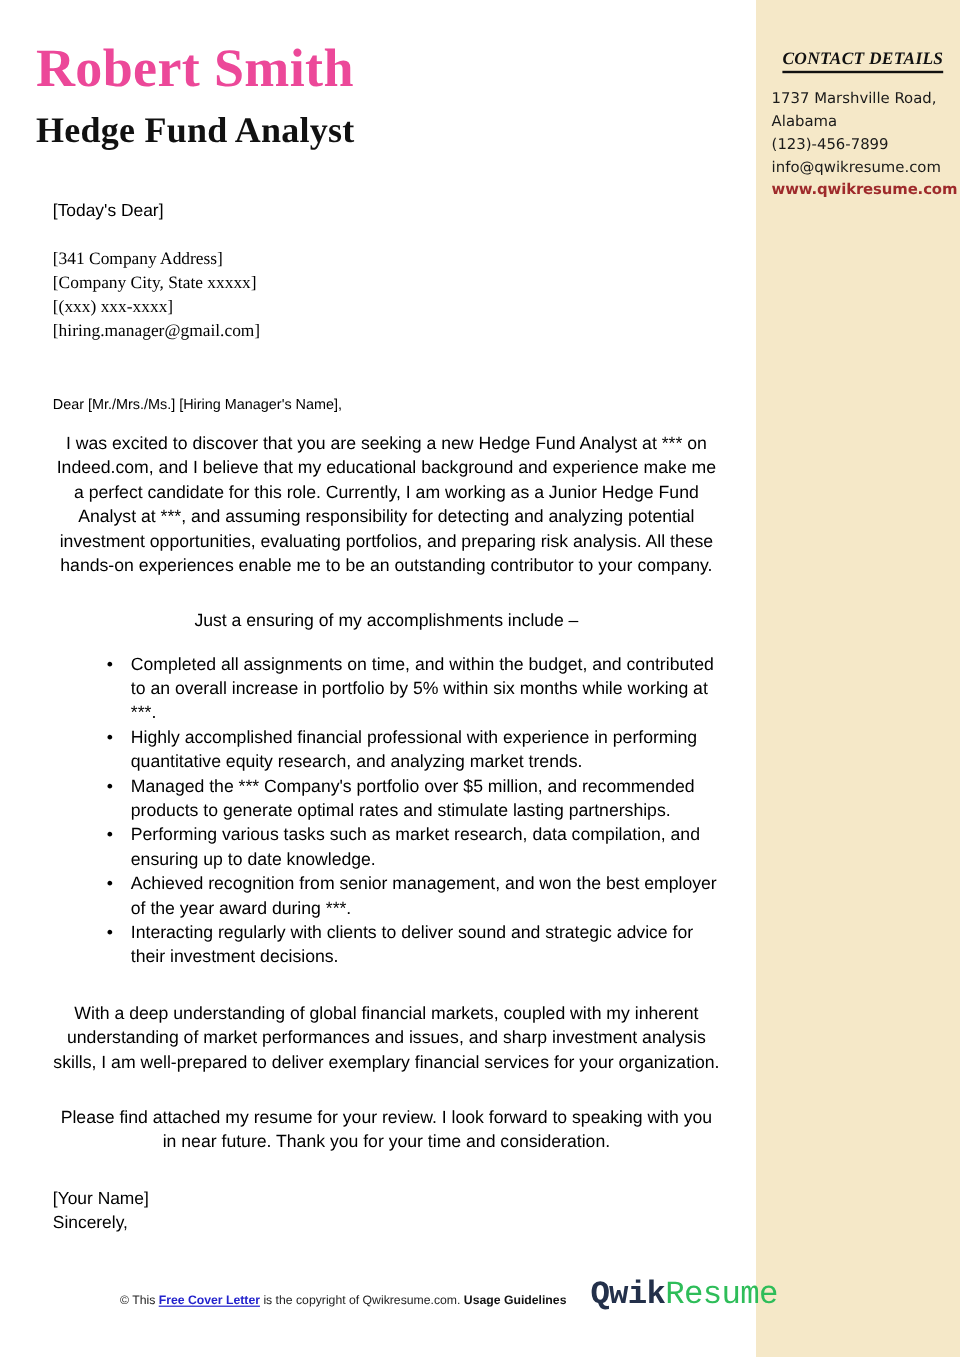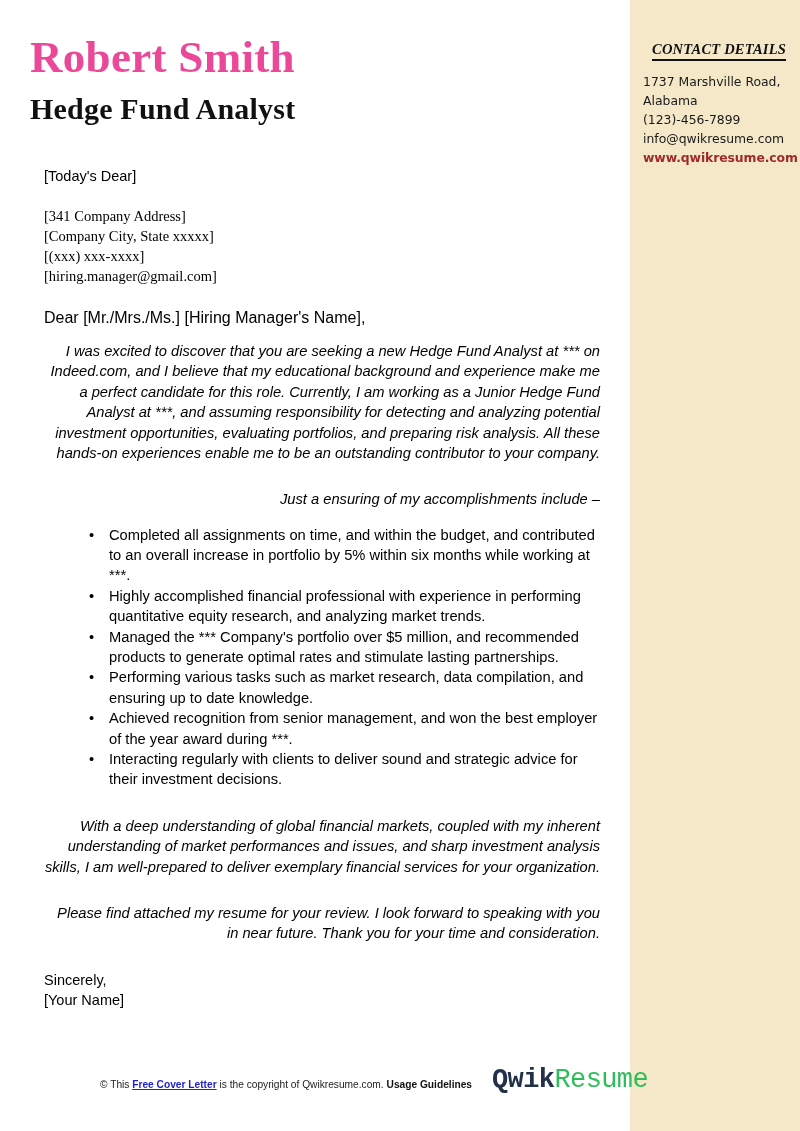--- a/index.html
+++ b/index.html
@@ -108,32 +108,31 @@
   #addr-block {
     margin-top: 20px;
   }
   .addr-line {
     font-size: 14.5px;
     line-height: 20px;
     font-family: Liberation Serif, serif;
   }
 
   #salutation {
-    font-size: 16px;
-    line-height: 20px;
-    margin-top: 22px;
+    font-size: 12px;
+    line-height: 20px;
+    margin-top: 41px;
   }
 
   .para {
     font-size: 14.7px;
     line-height: 20.4px;
     margin-top: 13px;
     max-width: 556px;
-    text-align: right;
-    font-style: italic;
+    text-align: center;
   }
   .para.gap-lg { margin-top: 26px; }
 
   #bullets {
     list-style: none;
     margin: 11px 0 0 0;
     padding: 0;
     max-width: 560px;
   }
   #bullets li {
@@ -256,22 +255,22 @@
           <span class="bullet-dot">•</span>
           <span>Interacting regularly with clients to deliver sound and strategic advice for their investment decisions.</span>
         </li>
       </ul>
 
       <p class="para gap-lg">With a deep understanding of global financial markets, coupled with my inherent understanding of market performances and issues, and sharp investment analysis skills, I am well-prepared to deliver exemplary financial services for your organization.</p>
 
       <p class="para gap-lg">Please find attached my resume for your review. I look forward to speaking with you in near future. Thank you for your time and consideration.</p>
 
       <div id="sign-off">
+        <div class="sign-line">[Your Name]</div>
         <div class="sign-line">Sincerely,</div>
-        <div class="sign-line">[Your Name]</div>
       </div>
 
     </div>
   </div>
 
   <aside id="sidebar">
     <div id="sidebar-heading-wrap">
       <div id="sidebar-heading">CONTACT DETAILS</div>
     </div>
     <div class="contact-line">1737 Marshville Road,</div>

